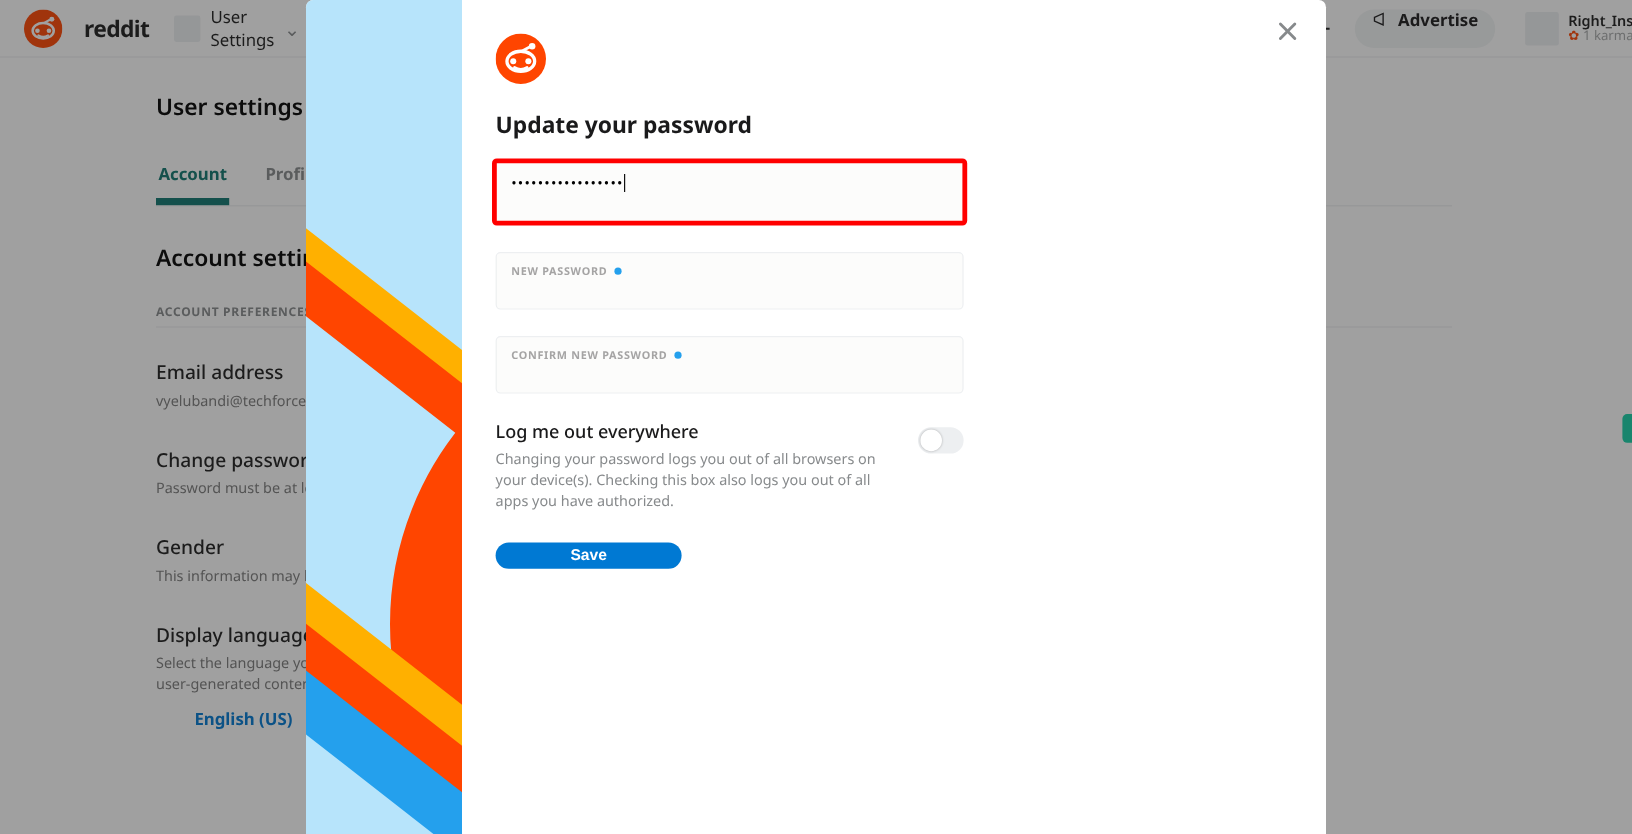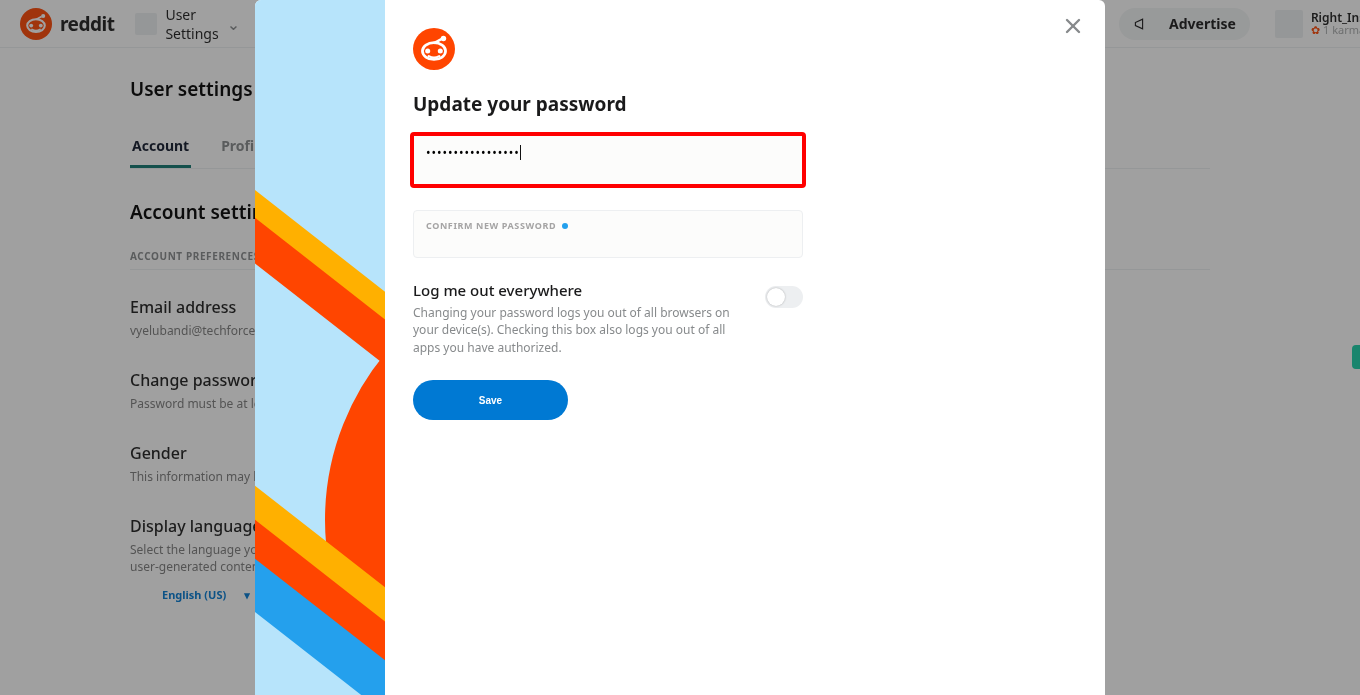--- a/index.html
+++ b/index.html
@@ -1,51 +1,51 @@
 <!DOCTYPE html>
 <html><head>
 <meta charset="utf-8">
 <style>
   * { box-sizing: border-box; margin: 0; padding: 0; }
   html, body { width: 1360px; height: 695px; font-family: "Segoe UI", "Noto Sans", Arial, sans-serif; overflow: hidden; background: #fff;}
   
   .header { display:flex; align-items:center; height:48px; border-bottom:1px solid #edeff1; padding:0 20px; gap:12px; }
-  .logo-wrap { display:flex; align-items:center; gap:8px; }
+  .logo-wrap { display:flex; align-items:center; gap:18px; }
   .reddit-icon { width:32px; height:32px; }
   .reddit-word { font-size:19px; font-weight:700; color:#1c1c1c; letter-spacing:-0.5px;}
   .community-select { display:flex; align-items:center; gap:8px; width:260px; height:36px; border:1px solid transparent; border-radius:4px; padding:0 8px;}
   .community-select .avatar-placeholder { width:22px; height:22px; background:#edeff1; border-radius:2px;}
   .community-text { flex:1; font-size:14px; color:#1c1c1c;}
   .chev { color:#878a8c; }
   .search-wrap { flex:1; display:flex; justify-content:center;}
   .search { width:640px; height:38px; background:#f6f7f8; border:1px solid #edeff1; border-radius:20px; display:flex; align-items:center; padding:0 16px; gap:10px; color:#878a8c;}
   .search-text { font-size:14px; color:#878a8c;}
   .hdr-icons { display:flex; align-items:center; gap:16px; color:#1a1a1b;}
   .hdr-icons .ic { width:22px; height:22px; display:flex; align-items:center; justify-content:center;}
   .pipe { color:#edeff1; font-size:22px;}
-  .advertise { display:flex; align-items:center; gap:20px; background:#f2f4f5; height:32px; border-radius:16px; padding:0 14px; font-weight:700; font-size:14px;}
+  .advertise { display:flex; gap:6px; background:#f2f4f5; height:32px; border-radius:16px; padding:0 14px; font-weight:700; font-size:14px;}
   .user-chip { display:flex; align-items:center; gap:8px; height:40px; padding:0 8px; border:1px solid transparent;}
   .user-av { width:28px; height:28px; background:#edeff1; border-radius:2px;}
   .user-text { display:flex; flex-direction:column; line-height:1.1;}
   .user-name { font-size:12px; font-weight:600; color:#1c1c1c;}
   .user-karma { font-size:11px; color:#a8aaab; display:flex; align-items:center; gap:3px;}
   .flower { color:#ff4500; font-size:11px;}
   
   .container { width:1100px; margin:0 auto; padding:20px 20px 0 0;}
   .h1 { font-size:19px; font-weight:600; margin:8px 0 24px 0;}
   .tabs { display:flex; gap:28px; border-bottom:1px solid #edeff1; margin-bottom:30px;}
   .tab { padding:10px 2px; font-size:14px; font-weight:700; color:#878a8c; cursor:pointer;}
-  .tab.active { color:#0f172a; border-bottom:3px solid #0f766e;}
+  .tab.active { color:#0f766e; border-bottom:6px solid #0f766e;}
   .section-title { font-size:19px; font-weight:600; margin-bottom:24px; }
   .section-sub { font-size:10px; font-weight:700; color:#878a8c; letter-spacing:0.6px; border-bottom:1px solid #edeff1; padding-bottom:6px; margin-bottom:26px;}
   .row { margin-bottom:30px; max-width:640px;}
   .row-title { font-size:16px; font-weight:500; color:#1c1c1c; margin-bottom:4px;}
   .row-sub { font-size:12px; color:#7c7c7c;}
   .beta-flag { color:#ff4500;}
-  .lang-select { display:inline-flex; align-items:center; gap:18px; color:#0079d3; font-weight:700; font-size:11px; margin:12px 0 0 32px;justify-content:flex-end;}
+  .lang-select { display:inline-flex; align-items:center; gap:18px; color:#0079d3; font-weight:700; font-size:14px; margin:12px 0 0 32px;justify-content:flex-end;}
   
   .overlay { position:fixed; inset:0; background:rgba(28,28,28,0.42); display:flex; justify-content:center; }
   .modal { margin-top:0px; width:850px; height:100%; background:#fff; display:flex; position:relative; border-radius:6px 6px 0 0; overflow:hidden;}
   .modal-art { width:130px; background:#b7e4fb; position:relative; overflow:hidden;}
   .modal-body { flex:1; padding:28px 36px 20px 28px; overflow:auto;}
   .close { position:absolute; top:12px; right:18px; width:28px; height:28px; display:flex; align-items:center; justify-content:center; color:#878a8c; cursor:pointer; font-size:24px; }
   .snoo-mini { width:42px; height:42px; margin-bottom:16px;}
   .modal-title { font-size:19px; font-weight:700; margin-bottom:18px; color:#1a1a1b;}
   .field { position:relative; width:390px; height:48px; border:1px solid #edeff1; border-radius:4px; margin-bottom:22px; padding:8px 12px 4px 12px; background:#fcfcfb;}
   .field label { font-size:9px; font-weight:700; letter-spacing:0.6px; color:#a5a4a4; display:flex; align-items:center; gap:6px;}
@@ -53,21 +53,21 @@
   .field .caret { display:inline-block; width:1px; height:15px; background:#111; vertical-align:middle; animation:blink 1s step-end infinite;}
   @keyframes blink { 50% { opacity:0;} }
   .field.highlight { border:4px solid #ff0000; margin-top:-3px; margin-left:-3px; width:396px; height:56px;}
   .dot-blue { width:6px; height:6px; background:#24a0ed; border-radius:50%; display:inline-block;}
   .toggle-row { display:flex; gap:24px; align-items:flex-start; width:390px; margin:8px 0 24px 0;}
   .toggle-row .txt { flex:1;}
   .toggle-row .ttl { font-size:15px; font-weight:500; color:#1a1a1b; margin-bottom:4px;}
   .toggle-row .desc { font-size:12px; color:#878a8c; line-height:1.45;}
   .toggle { width:38px; height:22px; background:#edeff1; border-radius:11px; position:relative; flex-shrink:0; margin-top:6px;}
   .toggle .knob { width:18px; height:18px; background:#fff; border-radius:50%; position:absolute; top:2px; left:2px; box-shadow:0 0 2px rgba(0,0,0,0.3);}
-  .save-btn { width:155px; height:40px; background:#0079d3; color:#fff; font-weight:700; font-size:10px; border:none; border-radius:20px; cursor:pointer;}
+  .save-btn { width:155px; height:22px; background:#0079d3; color:#fff; font-weight:700; font-size:13px; border:none; border-radius:20px; cursor:pointer;}
   
   .stripe { position:absolute; height:48px; border-radius:26px; transform:rotate(38deg);}
   .s1 { width:380px; background:#ffb000; top:220px; left:-160px;}
   .s1b{ width:380px; background:#ff4500; top:250px; left:-155px; height:36px;}
   .s2 { width:420px; background:#ffb000; top:500px; left:-200px;}
   .s2b{ width:420px; background:#ff4500; top:538px; left:-195px;}
   .s2c{ width:420px; background:#24a0ed; top:580px; left:-190px; height:42px;}
   .bigcurve { position:absolute; width:520px; height:520px; border:70px solid #ff4500; border-radius:50%; top:260px; left:70px;}
   
   .edge-tab { position:fixed; right:0; top:345px; width:8px; height:24px; background:#17d1a7; border-radius:4px 0 0 4px;}
@@ -213,20 +213,27 @@
         </svg>
       <div class="modal-title">Update your password</div>
 
       <div class="field highlight">
         <div style="display:flex;align-items:center;">
           <span style="letter-spacing:1px; font-size:12px;">•••••••••••••••••</span>
           <span class="caret"></span>
         </div>
       </div>
 
+      <div class="field">
+        <label>
+            <span>NEW PASSWORD</span>
+            <span class="dot-blue"></span>
+          </label>
+        <input type="password" style="">
+      </div>
 
       <div class="field">
         <label>
             <span>CONFIRM NEW PASSWORD</span>
             <span class="dot-blue"></span>
           </label>
         <input type="password" style="">
       </div>
 
       <div class="toggle-row">

